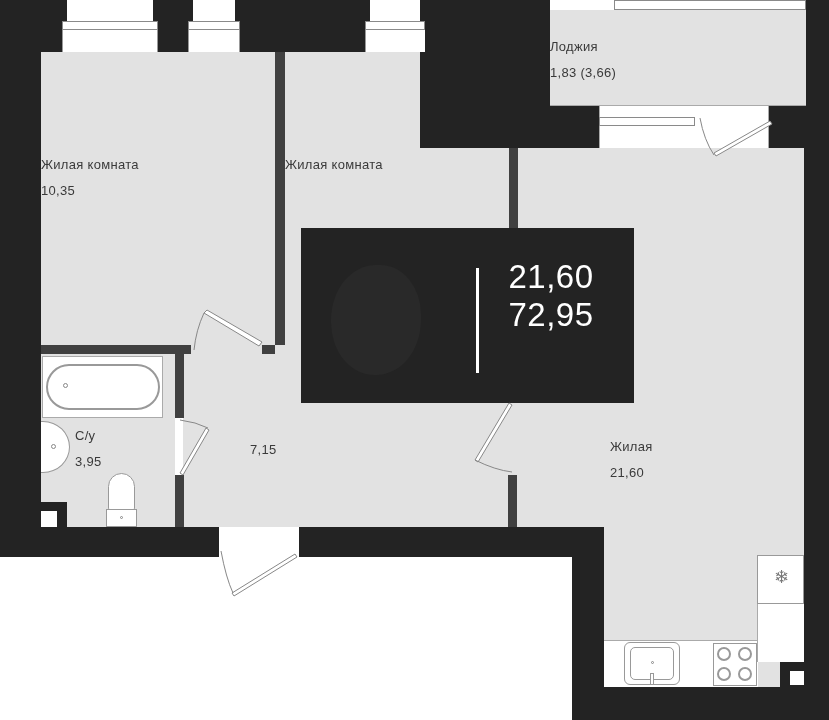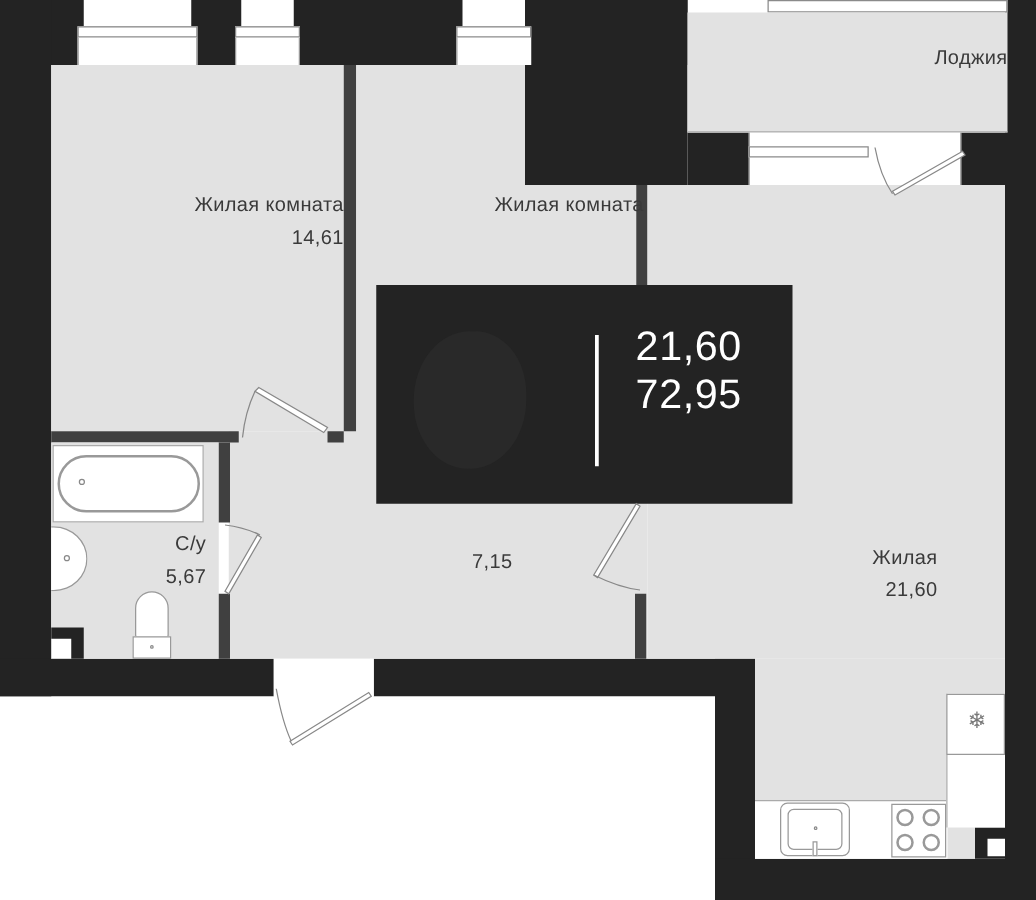--- a/index.html
+++ b/index.html
@@ -4,21 +4,21 @@
 <style>
   html, body { margin:0; padding:0; background:#ffffff; }
   #plan { position:relative; width:829px; height:720px; overflow:hidden; background:#ffffff;
           font-family:"Liberation Sans","DejaVu Sans",sans-serif; }
   .abs { position:absolute; box-sizing:border-box; }
   .wall { background:#232323; }
   .iwall { background:#404040; }
   .floor { background:#e2e2e2; }
   .white { background:#ffffff; }
   .winline { background:#ffffff; border:1px solid #8a8a8a; }
-  .label { position:absolute; text-align:right; color:#3a3a3a; font-size:16px; line-height:26px; letter-spacing:0.3px; }
+  .label { position:absolute; text-align:left; color:#3a3a3a; font-size:13px; line-height:26px; letter-spacing:0.3px; }
   .label span { display:block; }
   .info-num { color:#ffffff; font-size:33px; line-height:38px; font-weight:normal; display:block; letter-spacing:0.5px; }
   svg { position:absolute; overflow:visible; }
 </style>
 </head>
 <body>
 
 <div id="plan">
 
   <div class="abs wall" style="left:0;top:0;width:550px;height:52px;"></div>
@@ -147,31 +147,32 @@
       <polygon points="232,593 295,554 297,557 234,596"></polygon>
       <path d="M221,551 Q226,578 233,593" fill="none"></path>
 
       <polygon points="714,153 770,121 772,124 716,156"></polygon>
       <path d="M700,118 Q704,140 714,155" fill="none"></path>
     </g>
   </svg>
 
   <div class="label" style="left:41px;top:152px;width:234px;">
     <span>Жилая комната</span>
-    <span>14,61</span>
+    <span>10,35</span>
   </div>
   <div class="label" style="left:285px;top:152px;width:230px;">
     <span>Жилая комната</span>
   </div>
   <div class="label" style="left:550px;top:34px;width:256px;">
     <span>Лоджия</span>
+    <span>1,83 (3,66)</span>
   </div>
   <div class="label" style="left:75px;top:423px;width:90px;">
     <span>С/у</span>
-    <span>5,67</span>
+    <span>3,95</span>
   </div>
   <div class="label" style="left:250px;top:437px;width:160px;">
     <span>7,15</span>
   </div>
   <div class="label" style="left:610px;top:434px;width:140px;">
     <span>Жилая</span>
     <span>21,60</span>
   </div>
 
 </div>

